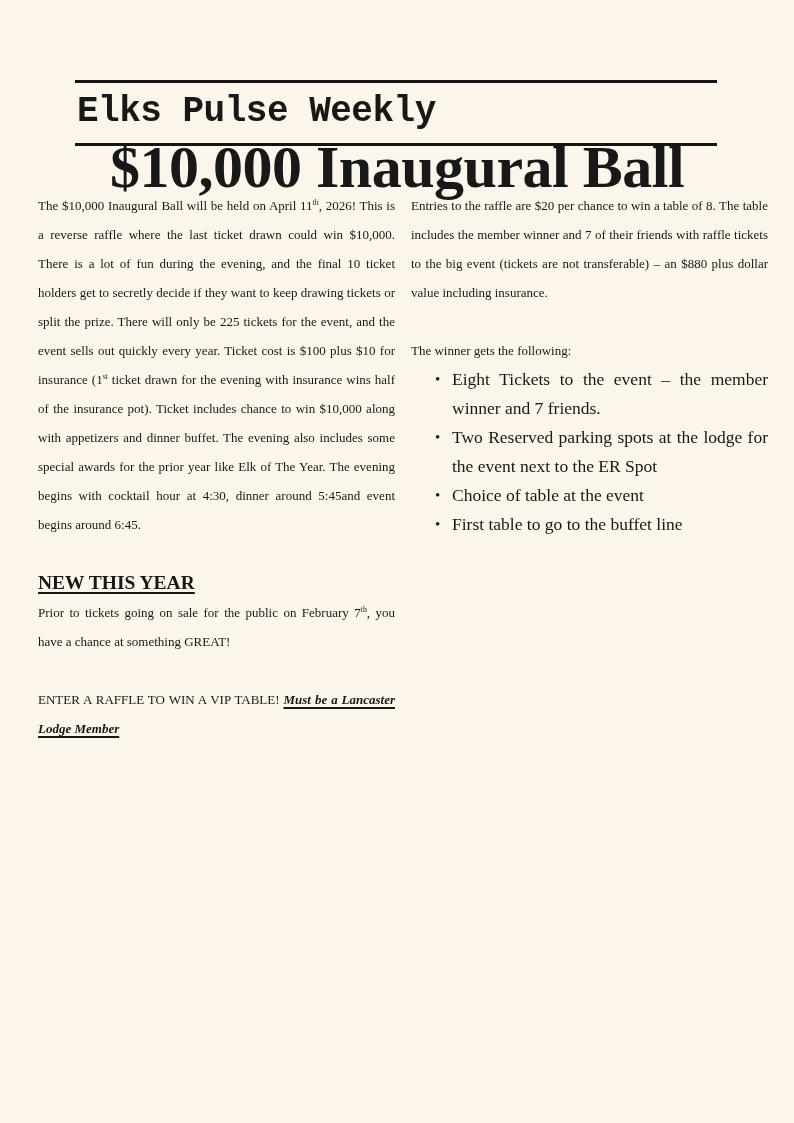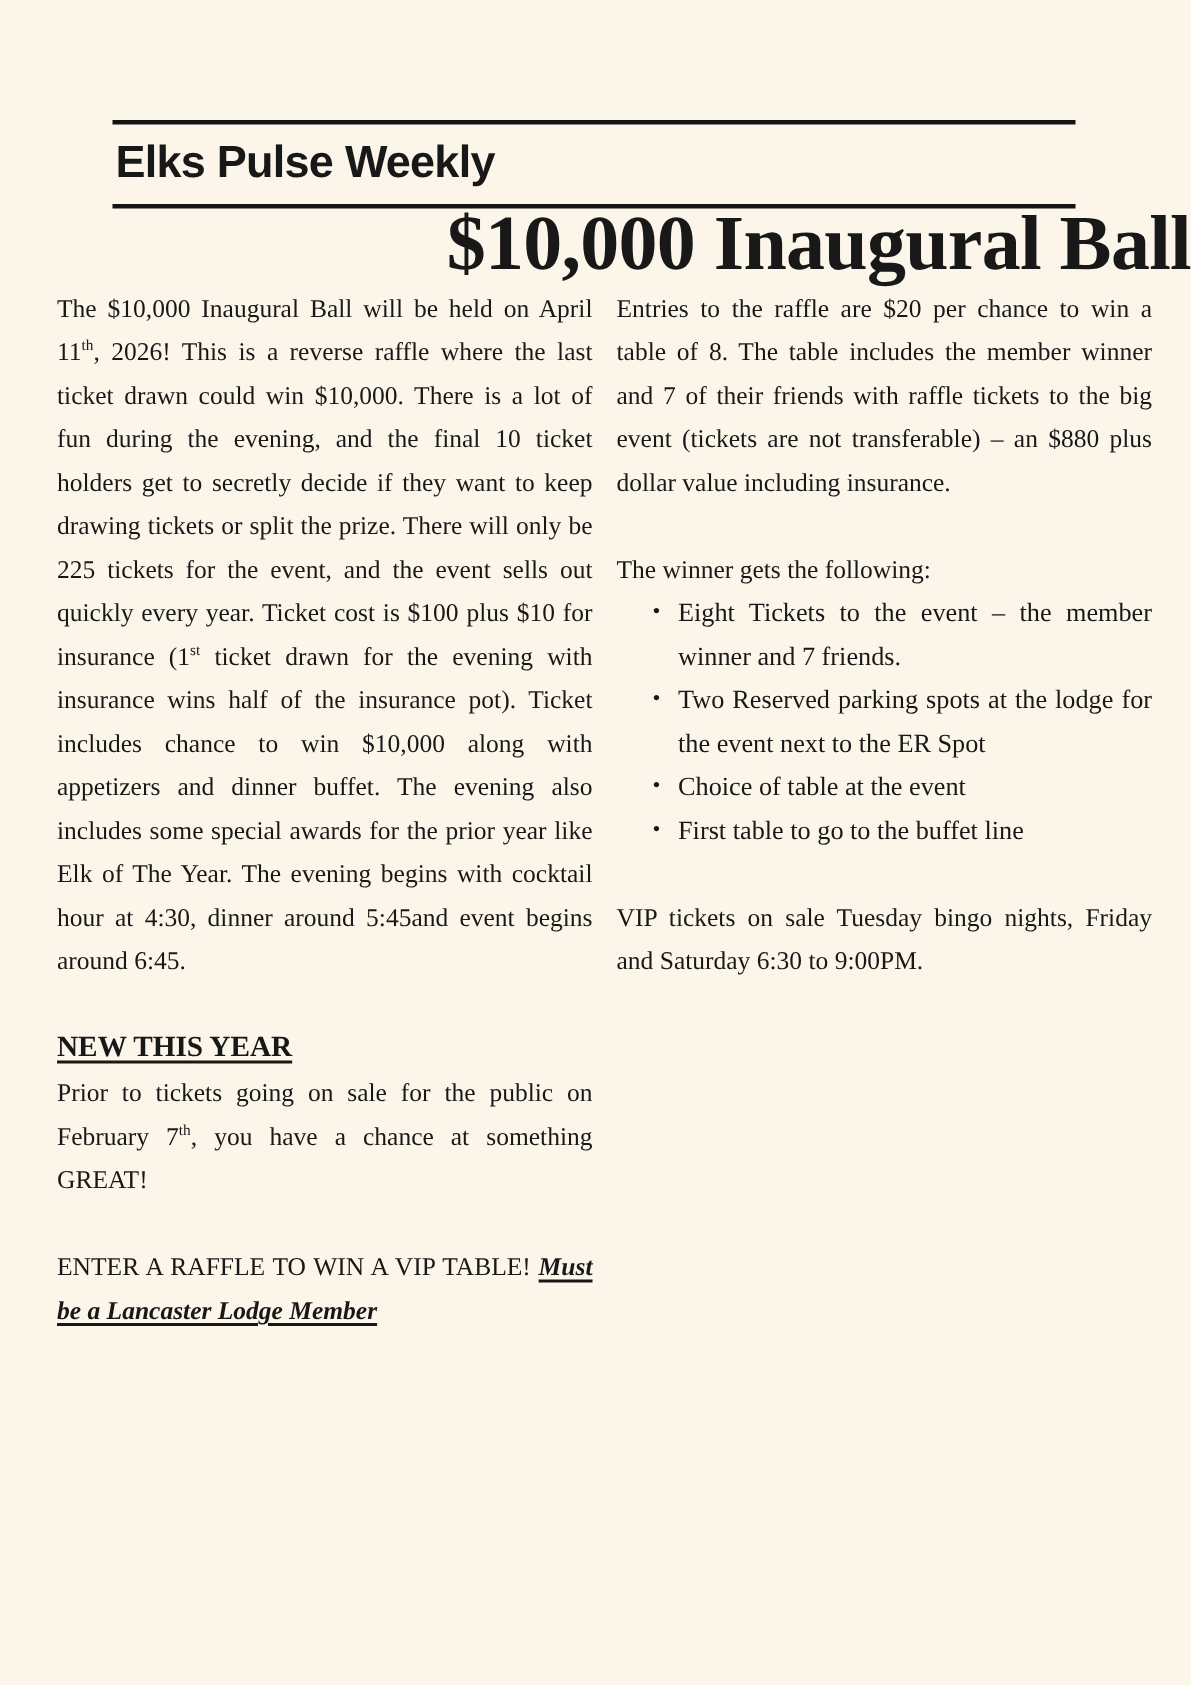--- a/index.html
+++ b/index.html
@@ -22,60 +22,60 @@
     position: absolute;
     left: 75px; top: 80px; width: 642px;
     border-top: 3px solid #141414;
     border-bottom: 3px solid #141414;
     display: flex;
     justify-content: space-between;
     align-items: center;
     padding: 9px 2px 11px 2px;
   }
   .masthead-title {
-    font-family: Liberation Sans, sans-serif;
+    font-family: Liberation Mono, monospace;
     font-weight: 700;
-    font-size: 30px;
+    font-size: 36px;
     letter-spacing: -0.5px;
     line-height: 1.1;
   }
   .website-link {
     font-family: "Liberation Sans", sans-serif;
     font-weight: 600;
     font-size: 19px;
     text-decoration: underline;
     text-decoration-thickness: 2px;
     text-underline-offset: 4px;
     letter-spacing: 0.2px;
   }
 
   
   .headline {
     position: absolute;
     top: 133px; left: 0; width: 100%;
     margin: 0;
-    text-align: right;
+    text-align: center;
     font-family: "Liberation Serif", serif;
     font-weight: 700;
-    font-size: 52px;
+    font-size: 60px;
     line-height: 1.15;
     letter-spacing: -0.5px;
   }
 
   
   .article-body {
     position: absolute;
     top: 191px; left: 38px; width: 730px;
     display: flex;
     gap: 16px;
   }
   .col { width: 357px; }
   .col p {
     margin: 0 0 29px 0;
-    font-size: 17px;
+    font-size: 13px;
     line-height: 29px;
     text-align: justify;
   }
   sup {
     font-size: 0.60em;
     line-height: 0;
     vertical-align: super;
   }
   .section-heading {
     margin: 0;
@@ -143,19 +143,18 @@
 
       <p class="winner-intro">The winner gets the following:</p>
 
       <ul class="benefits-list">
         <li>Eight Tickets to the event – the member winner and 7 friends.</li>
         <li>Two Reserved parking spots at the lodge for the event next to the ER Spot</li>
         <li>Choice of table at the event</li>
         <li>First table to go to the buffet line</li>
       </ul>
 
-      <p>VIP tickets on sale Tuesday bingo nights, Friday and Saturday 6:30 to 9:00PM.</p>
 
     </div>
 
   </div>
 
 </div>
 
 </body></html>

